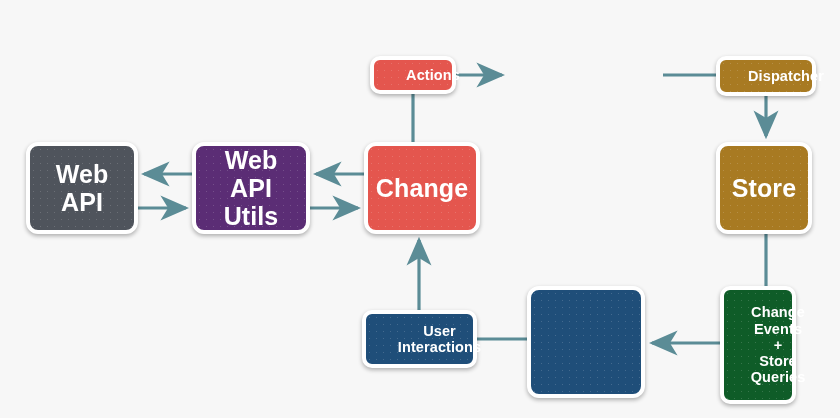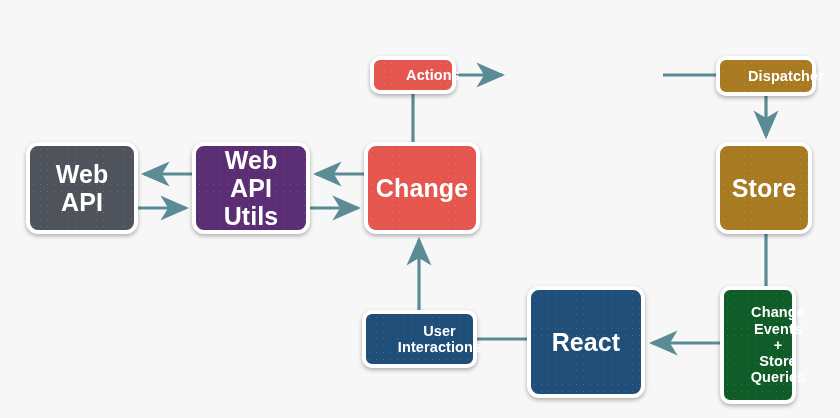--- a/index.html
+++ b/index.html
@@ -150,21 +150,21 @@
     <span class="lbl">
       <span>Change</span><br>
       <span>Events +</span><br>
       <span>Store</span><br>
       <span>Queries</span>
     </span>
   </div>
 
   <div class="node big" id="node-react-views" style="background-color: rgb(31, 78, 121);">
     <span class="lbl">
-      <span>React</span><br>
+      <br>
     </span>
   </div>
 
   <div class="node small" id="node-user-interactions" style="background-color: rgb(31, 78, 121);">
     <span class="lbl">
       <span>User</span><br>
       <span>Interactions</span>
     </span>
   </div>
 

